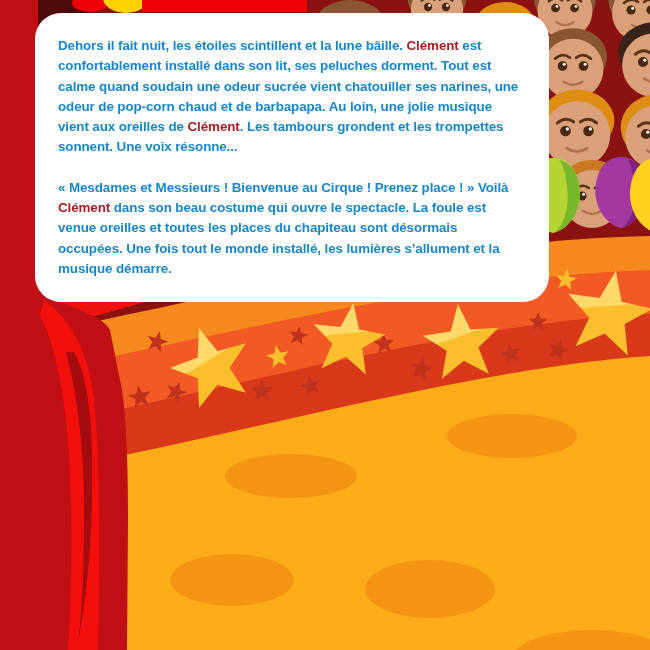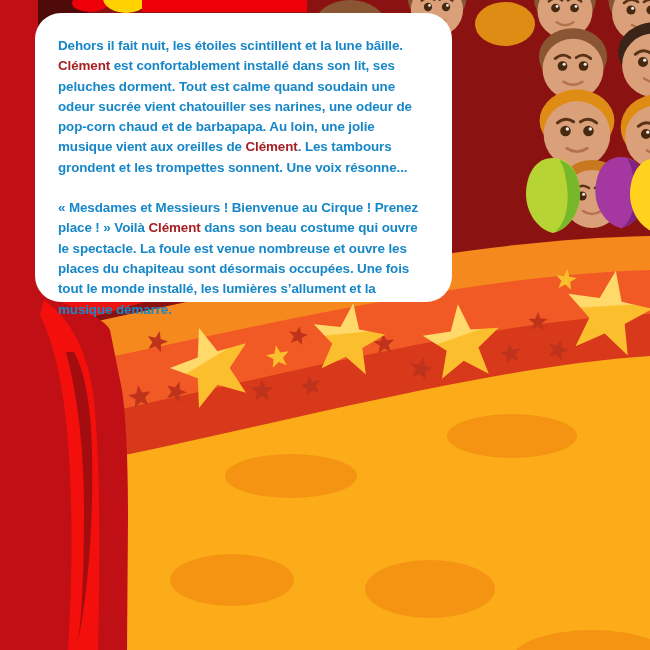--- a/index.html
+++ b/index.html
@@ -29,21 +29,21 @@
   .spot{fill:var(--floor-spot);}
   .star-dark{fill:var(--star-dark);}
   .star-gold{fill:var(--star-gold-2);}
   .curtain-base{fill:var(--curtain-dark);}
   .curtain-bright{fill:var(--curtain-bright);}
   .curtain-shadow{fill:var(--curtain-shadow);}
   .valance-dark{fill:var(--valance-dark);}
   .valance-bright{fill:var(--valance-bright);}
 
   
-  .card{position:absolute;left:35px;top:13px;width:417px;height:289px;
+  .card{position:absolute;left:35px;top:13px;width:514px;height:289px;
         background:var(--card-bg,#fff);border-radius:26px;box-sizing:border-box;
         padding:23px 24px 0 23px;color:var(--text-blue,#1787c8);
         font-weight:bold;font-size:13.4px;line-height:20.3px;letter-spacing:-.1px;}
   .card p{margin:0;}
   .card p.gap{margin-top:20px;}
   .card .name{color:var(--name-red,#a61e23);}
 </style>
 </head>
 <body>
 
@@ -174,16 +174,16 @@
 
     <g>
       <path class="curtain-base" d="M0,0 L38,0 L38,270 Q38,292 70,306 Q104,318 110,330 L122,390 Q128,430 128,520 L127,650 L0,650 Z"></path>
       <path class="curtain-bright" d="M40,315 Q58,350 66,420 Q76,520 68,650 L98,650 Q102,480 94,400 Q86,330 44,300 Z"></path>
       <path class="curtain-shadow" d="M66,352 Q84,420 84,510 Q84,600 78,642 Q94,560 92,450 Q90,380 74,352 Z"></path>
     </g>
   </svg>
 
   <div class="card">
     <p><span>Dehors il fait nuit, les étoiles scintillent et la lune bâille. </span><span class="name">Clément</span><span> est confortablement installé dans son lit, ses peluches dorment. Tout est calme quand soudain une odeur sucrée vient chatouiller ses narines, une odeur de pop-corn chaud et de barbapapa. Au loin, une jolie musique vient aux oreilles de </span><span class="name">Clément</span><span>. Les tambours grondent et les trompettes sonnent. Une voix résonne...</span></p>
-    <p class="gap"><span>«&nbsp;Mesdames et Messieurs&nbsp;! Bienvenue au Cirque&nbsp;! Prenez place&nbsp;!&nbsp;» Voilà </span><span class="name">Clément</span><span> dans son beau costume qui ouvre le spectacle. La foule est venue nombreuse et ouvre les places du chapiteau sont désormais occupées. Une fois tout le monde installé, les lumières s’allument et la musique démarre.</span></p>
+    <p class="gap"><span>«&nbsp;Mesdames et Messieurs&nbsp;! Bienvenue au Cirque&nbsp;! Prenez place&nbsp;!&nbsp;» Voilà </span><span class="name">Clément</span><span> dans son beau costume qui ouvre le spectacle. La foule est venue oreilles et toutes les places du chapiteau sont désormais occupées. Une fois tout le monde installé, les lumières s’allument et la musique démarre.</span></p>
   </div>
 
 </div>
 
 </body></html>

